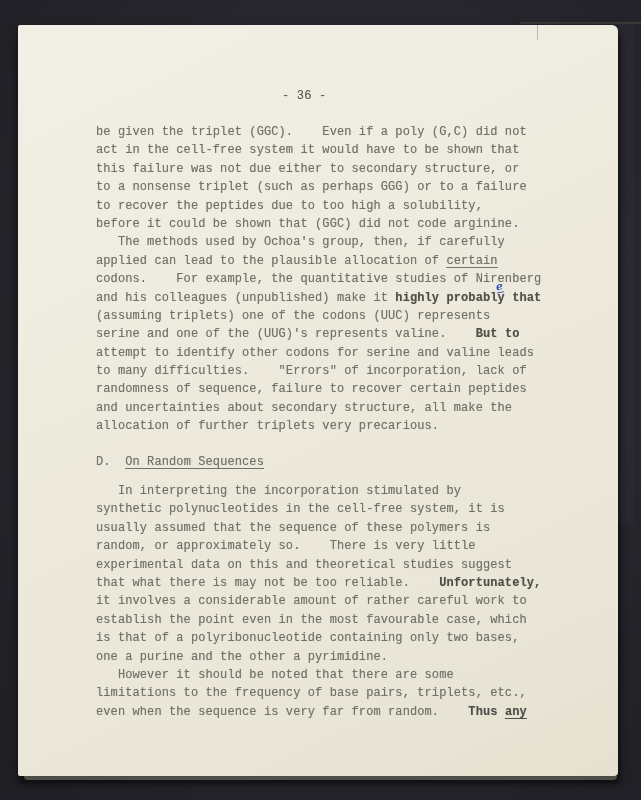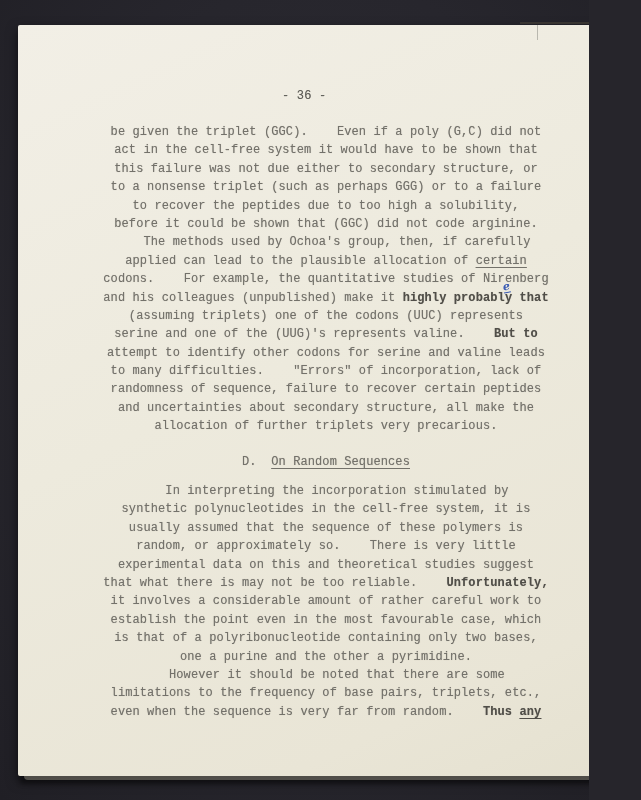--- a/index.html
+++ b/index.html
@@ -3,21 +3,21 @@
 <meta charset="utf-8">
 <style>
   * { margin:0; padding:0; box-sizing:border-box; }
   html,body { width:641px; height:800px; }
   body {
     font-family:"Liberation Mono", monospace;
     background:#26252b;
     overflow:hidden;
   }
   .scene {
-    position:relative; width:589px; height:800px; overflow:hidden;
+    position:relative; width:641px; height:800px; overflow:hidden;
     background:
       radial-gradient(ellipse at 55% 42%, #2c2b32 0%, #27262d 55%, #201f25 100%);
   }
   
   .seam-top {
     position:absolute; left:520px; top:22px; width:121px; height:2px;
     background:#5a5143; opacity:.45;
   }
   .seam-right {
     position:absolute; left:618px; top:24px; width:16px; height:500px;
@@ -39,25 +39,24 @@
     position:absolute; left:519px; top:0; width:1px; height:15px;
     background:#8d8c85; opacity:.55;
   }
   .page-number {
     position:absolute; left:264px; top:62px;
     font-size:12px; line-height:18px; letter-spacing:.2px;
     color:#5f5e58; white-space:pre;
     text-shadow:0 0 .6px rgba(80,79,74,.5);
   }
   .lines {
-    position:absolute; left:68px; top:98px; width:480px;
+    position:absolute; left:78px; top:98px; width:480px;
     font-size:12px; line-height:18.4px; letter-spacing:.1px;
     color:#73716a; white-space:pre;
     text-shadow:0 0 .7px rgba(95,94,88,.45);
-    text-align:center;
   }
   .line { height:18.4px; }
   .u { text-decoration:underline; text-underline-offset:3px; text-decoration-thickness:1px; }
   .d { color:#504e48;font-weight:bold; }
   .corr { position:relative; }
   .corr .ins {
     position:absolute; left:-2px; top:-10px;
     font-family:"DejaVu Serif", serif; font-style:italic;
     font-size:11px; line-height:11px;
     color:var(--annotation, #3a5bb4);

